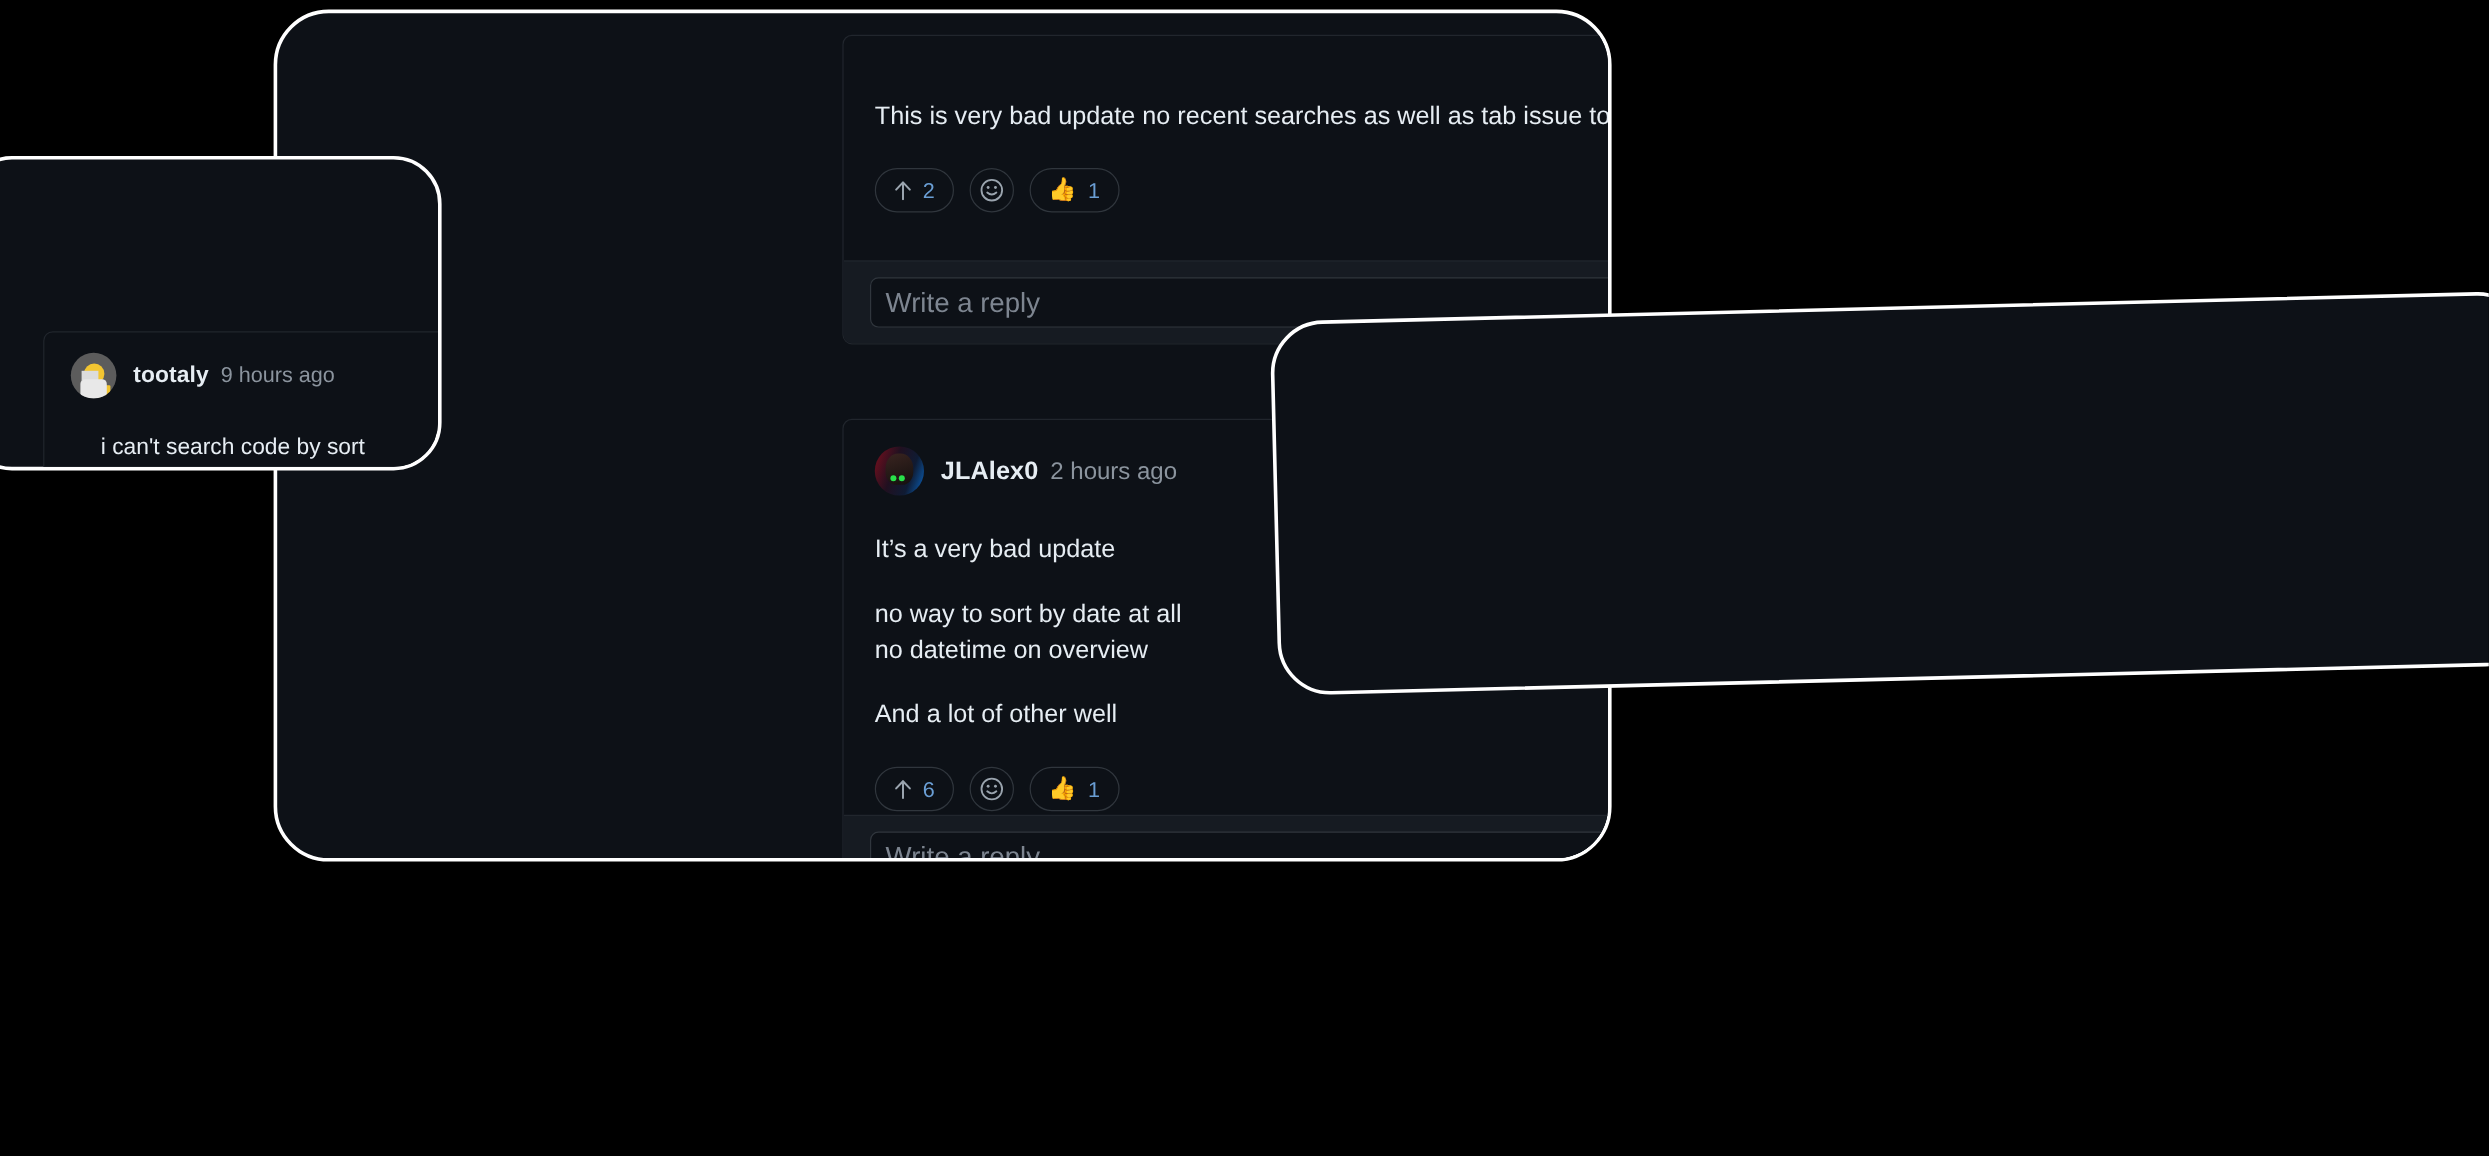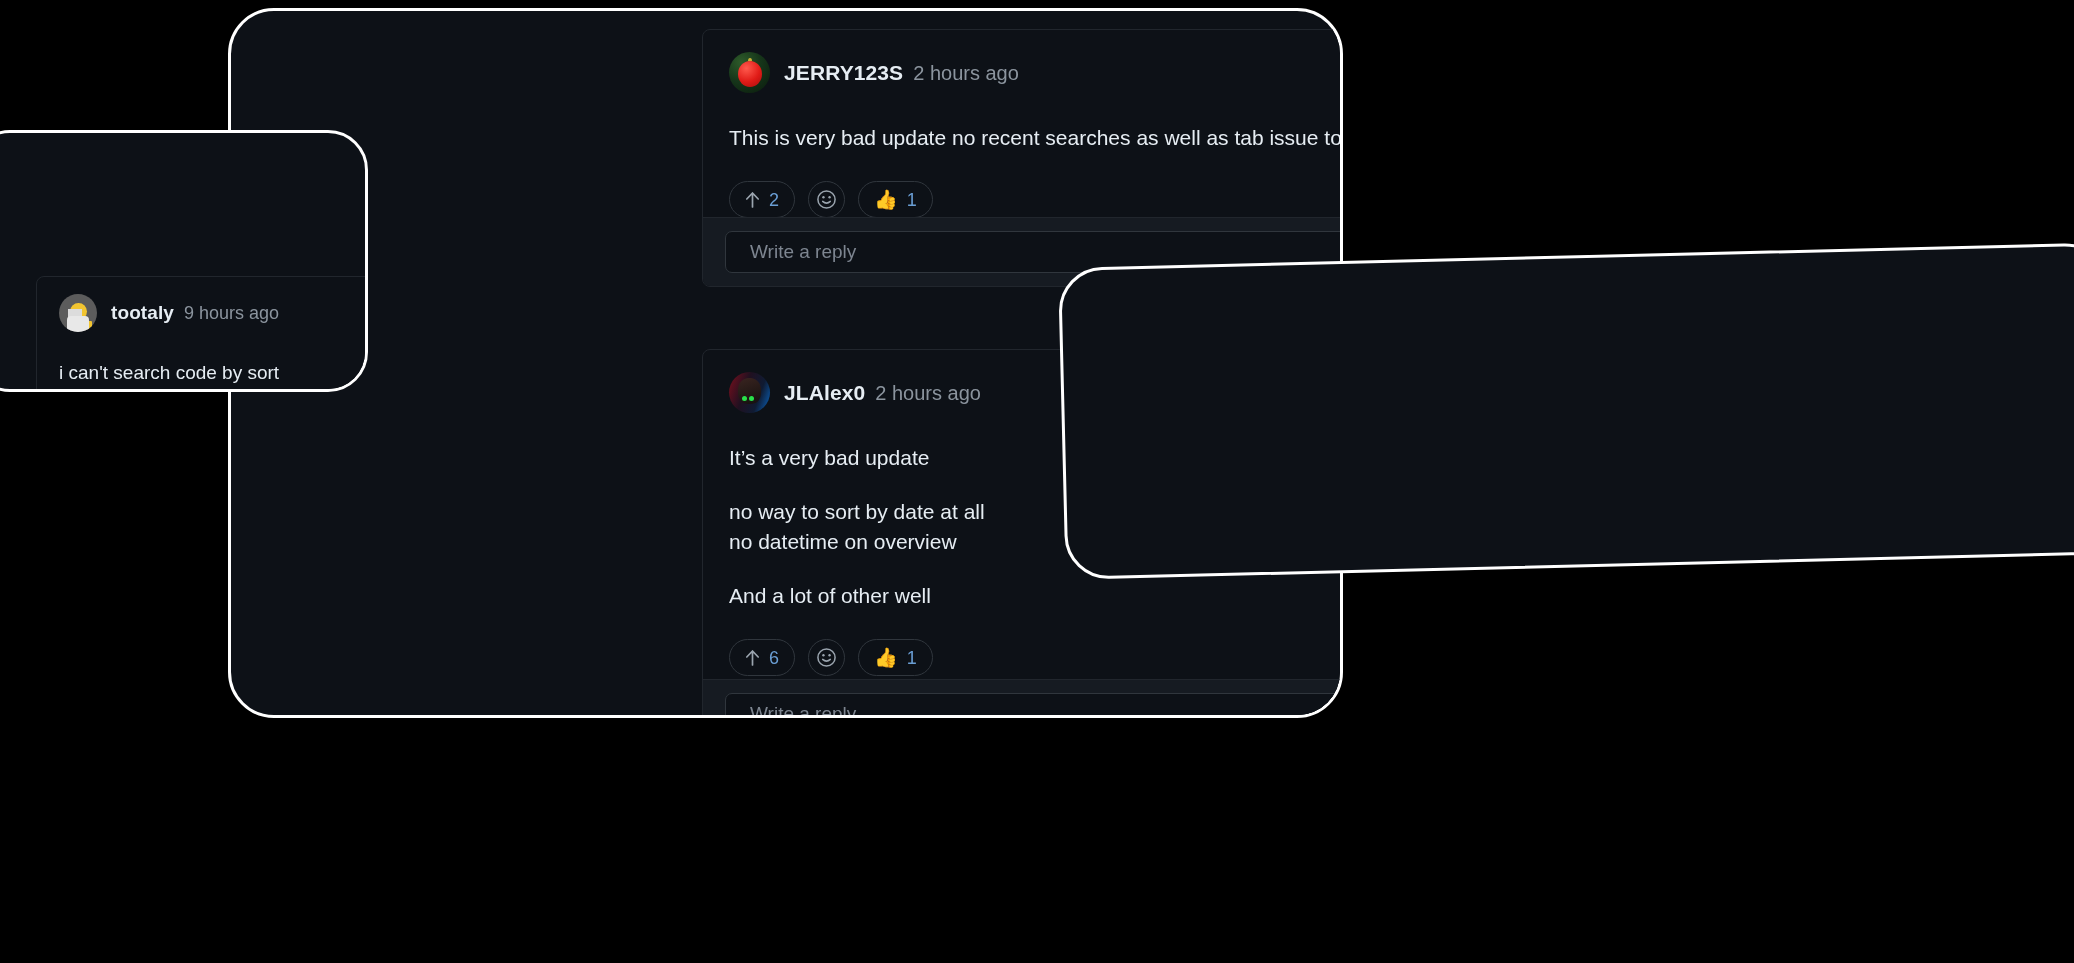--- a/index.html
+++ b/index.html
@@ -103,51 +103,45 @@
   .arrow{display:block;}
   .emo{font-size:19px;line-height:1;}
 
   
   .reply-bar{
     background:#161b22;border-top:1px solid #21262d;
     padding:13px 22px;box-sizing:border-box;
   }
   .reply-input{
     background:#0d1117;border:1px solid #30363d;border-radius:7px;
-    height:42px;display:flex;align-items:center;padding:0 24px;
-    color:#7d8590;font-size:19px;box-sizing:border-box;
+    height:42px;display:flex;align-items:center;padding:0 12px;
+    color:#7d8590;font-size:23px;box-sizing:border-box;
   }
 
   
   #card-jerry{left:471px;top:18px;width:1020px;height:258px;}
   #card-jlalex{left:471px;top:338px;width:1020px;height:400px;}
   #card-yibu{left:63px;top:143px;width:420px;height:230px;}
 
   #card-jerry .card-body{padding:22px 26px 16px 26px;}
   #card-yibu .card-body{padding:17px 22px 14px 22px;}
   #card-yibu .avatar{width:38px;height:38px;}
   #card-yibu .uname{font-size:19px;}
   #card-yibu .ts{font-size:18px;}
-  #card-yibu .ctext{font-size:19px;margin-top:26px;}
+  #card-yibu .ctext{font-size:19px;margin-top:26px;margin-left:25px;}
 </style>
 </head>
 <body>
 
 <div class="stage">
 
   <div class="shell" id="shell-mid">
 
     <div class="card" id="card-jerry">
       <div class="card-body">
-        <div class="card-head">
-          <div class="avatar av-jerry"></div>
-          <div>
-            <span class="uname">JERRY123S</span><span class="ts">2 hours ago</span>
-          </div>
-        </div>
         <p class="ctext">This is very bad update no recent searches as well as tab issue tootaly weird.</p>
         <div class="reactions">
           <div class="pill">
             <svg class="arrow" width="15" height="17" viewBox="0 0 15 17">
                 <path d="M7.5 2 L7.5 16 M7.5 2 L1.8 8 M7.5 2 L13.2 8" stroke="#9aa4ae" stroke-width="1.7" fill="none" stroke-linecap="round"></path>
               </svg>
             <span class="cnt">2</span>
           </div>
           <div class="pill round">
             <svg width="21" height="21" viewBox="0 0 22 22">

